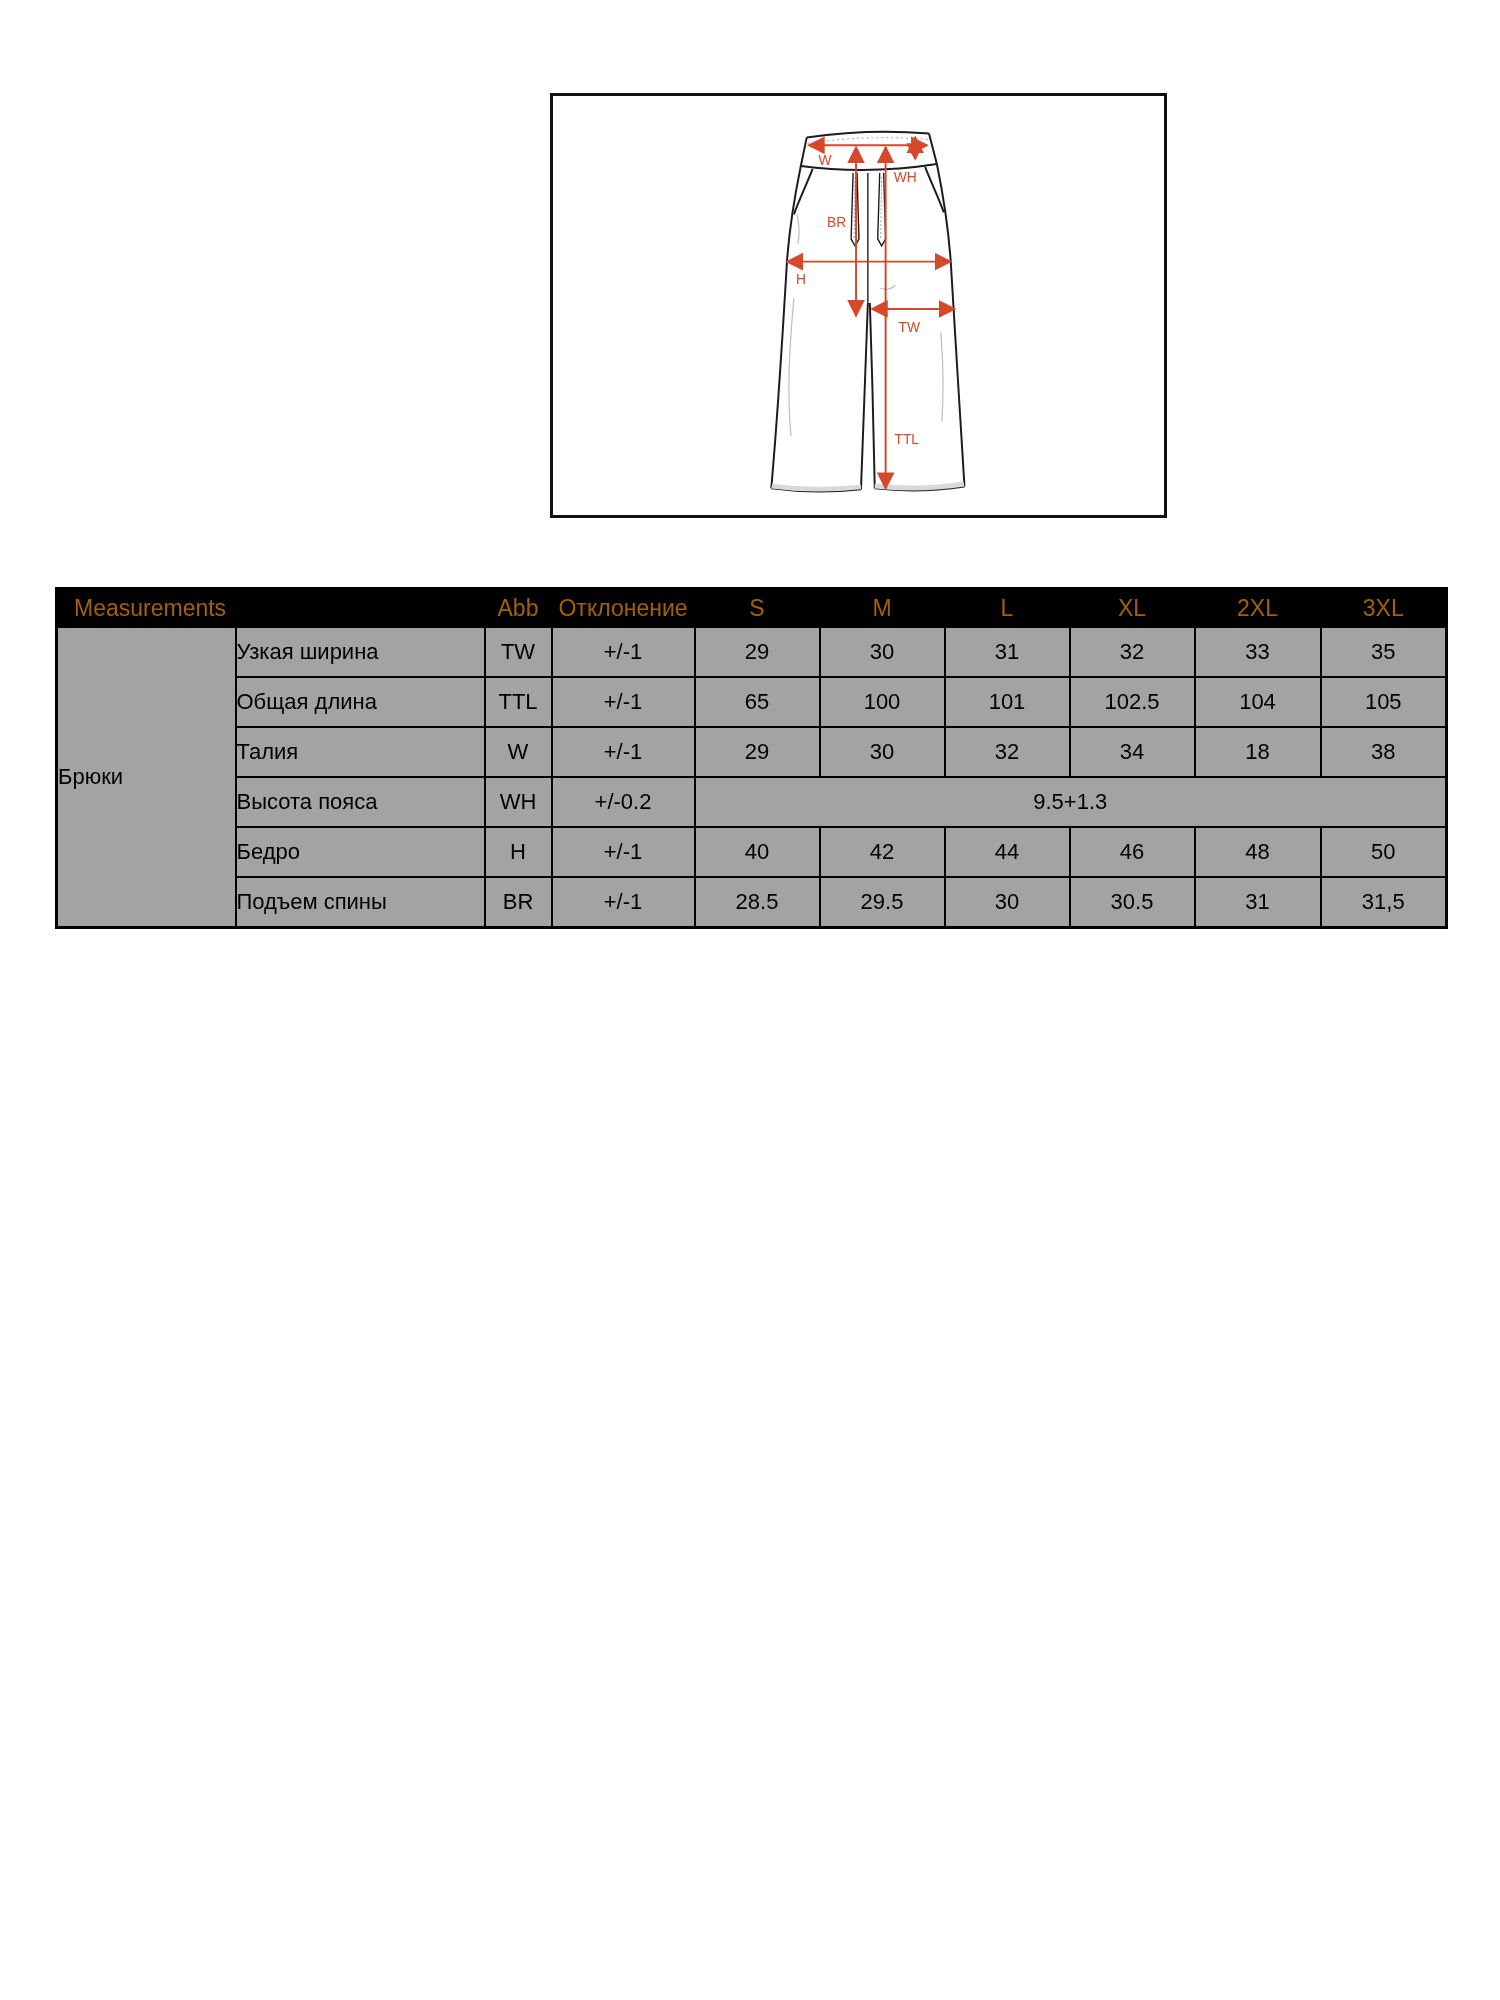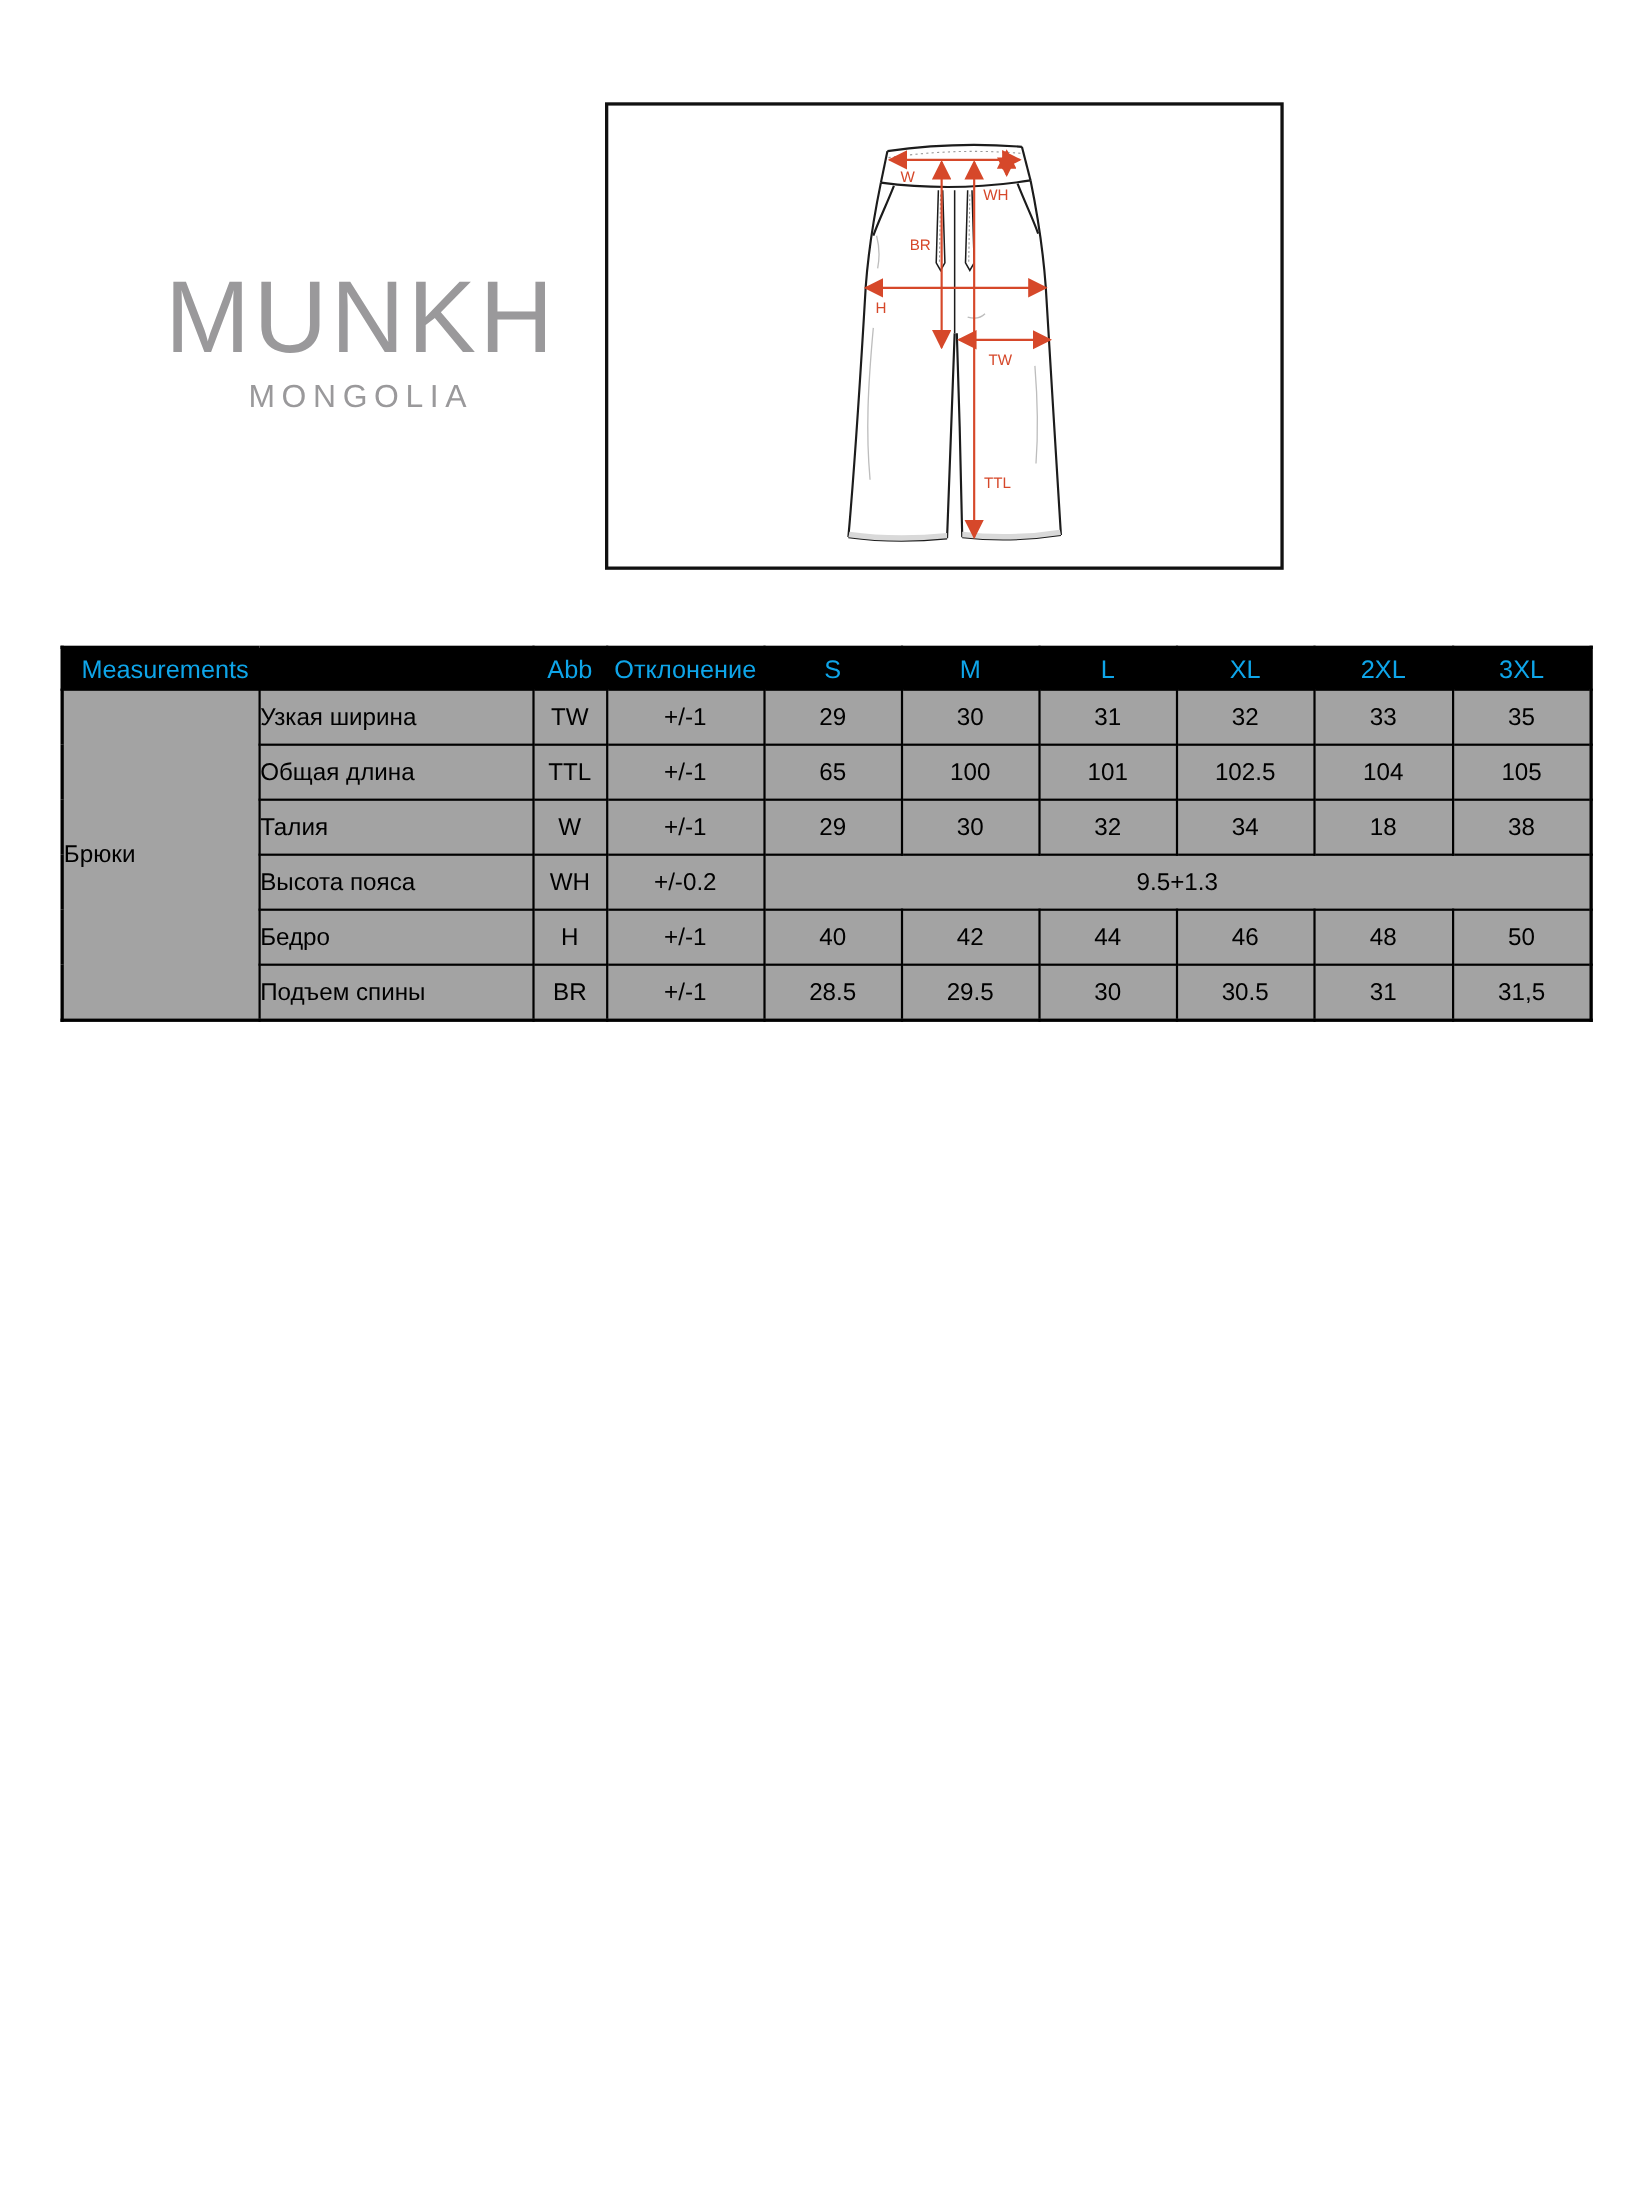--- a/index.html
+++ b/index.html
@@ -18,37 +18,33 @@
   }
   .diagram-box svg{display:block;width:100%;height:100%;}
   
   .table-wrap{position:absolute;left:55px;top:587px;width:1390px;}
   table.meas{
     border-collapse:collapse;width:100%;table-layout:fixed;
     border:3px solid #000;font-size:22px;color:#000;
   }
   table.meas th,table.meas td{border:2px solid #000;padding:0;}
   tr.head th{
-    background:#000;color:#0ea5e9;font-weight:400;height:36px;
+    background:#000;color:#a16207;font-weight:400;height:36px;
     text-align:center;font-size:23px;border-color:#000;
   }
   tr.head th.meas-title{text-align:left;padding-left:16px;}
   td{height:48px;text-align:center;vertical-align:middle;background:#a3a3a3;}
   td.rowlabel{text-align:left;padding-left:5px;}
   td.group{text-align:left;font-size:22px;}
 </style>
 </head>
 <body>
 
 <div id="page">
 
-  <div class="logo">
-    <div class="logo-name">MUNKH</div>
-    <div class="logo-sub">MONGOLIA</div>
-  </div>
 
   <div class="diagram-box">
     <svg viewBox="0 0 617 425">
       <defs>
         <marker id="ah" viewBox="0 0 10 10" refX="9" refY="5" markerWidth="9" markerHeight="9" orient="auto-start-reverse">
           <path d="M0,0 L10,5 L0,10 z" fill="#d6482a"></path>
         </marker>
       </defs>
 
       <g stroke="#1c1c1c" stroke-width="2" fill="none">

